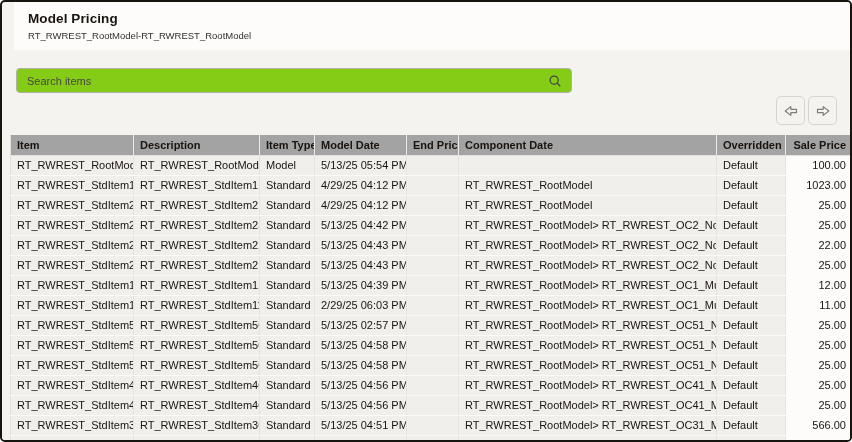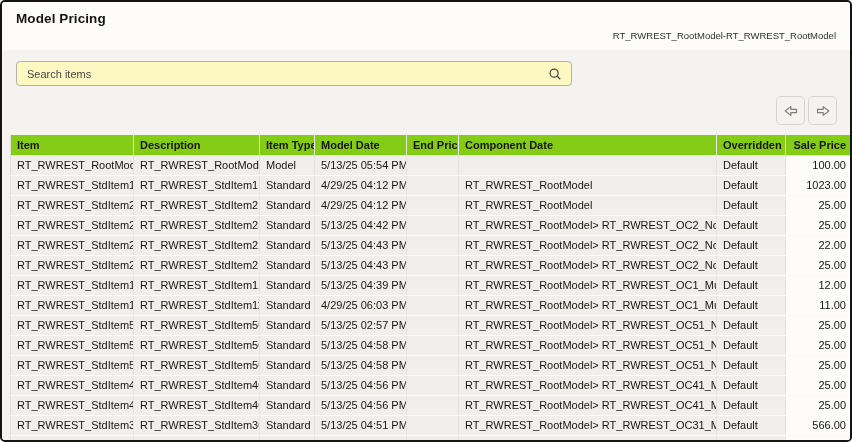--- a/index.html
+++ b/index.html
@@ -14,43 +14,43 @@
     border:2px solid #17140f;
     border-radius:5px;
     overflow:hidden;
     background:#f5f3f0;
   }
   
   .titlebar {
     height:48px;
     background:#fdfcfb;
     padding:9px 14px 0 14px;
+    margin-left:12px;
   }
   .page-title {
     font-size:13.5px;
     font-weight:bold;
     color:#19140f;
     letter-spacing:.1px;
   }
   .page-subtitle {
     font-size:9.5px;
     color:#34302b;
     margin-top:4px;
-    text-align:right;
   }
   
   .toolbar {
     position:relative;
     height:85px;
     background:#f5f3f0;
   }
   .searchbox {
-    position:absolute; left:14px; top:11px;
+    position:absolute; left:14px; top:18px;
     width:556px; height:25px;
-    background:#fef9c3;
+    background:#84cc16;
     border:1px solid #b3afa9;
     border-radius:4px;
     display:flex; align-items:center;
   }
   .searchbox input {
     flex:1; height:100%;
     border:none; outline:none; background:transparent;
     font-family:"Liberation Sans", sans-serif;
     font-size:11px; padding:0 10px; color:#19140f;
   }
@@ -78,21 +78,21 @@
   table {
     border-collapse:collapse;
     table-layout:fixed;
     width:844px;
     background:#f1efec;
     font-size:11px;
     color:#19140f;
     border-left:1px solid #e3e0dc;
   }
   th {
-    background:#84cc16;
+    background:#a3a3a3;
     font-weight:bold;
     text-align:left;
     height:20px;
     padding:0 6px;
     border-bottom:1px solid #e3e0dc;
     border-right:1px solid #eceae6;
     white-space:nowrap; overflow:hidden;
   }
   td {
     height:20px;
@@ -235,21 +235,21 @@
             <td class="col-start_date">5/13/25 04:39 PM</td>
             <td class="col-end_date"></td>
             <td class="col-component_path">RT_RWREST_RootModel&gt; RT_RWREST_OC1_Mutex</td>
             <td class="col-overridden">Default</td>
             <td class="col-sale_price">12.00</td>
           </tr>
           <tr>
             <td class="col-item">RT_RWREST_StdItem11</td>
             <td class="col-description">RT_RWREST_StdItem11</td>
             <td class="col-item_type">Standard</td>
-            <td class="col-start_date">4/29/25 06:03 PM</td>
+            <td class="col-start_date">2/29/25 06:03 PM</td>
             <td class="col-end_date"></td>
             <td class="col-component_path">RT_RWREST_RootModel&gt; RT_RWREST_OC1_Mutex</td>
             <td class="col-overridden">Default</td>
             <td class="col-sale_price">11.00</td>
           </tr>
           <tr>
             <td class="col-item">RT_RWREST_StdItem503</td>
             <td class="col-description">RT_RWREST_StdItem503</td>
             <td class="col-item_type">Standard</td>
             <td class="col-start_date">5/13/25 02:57 PM</td>

